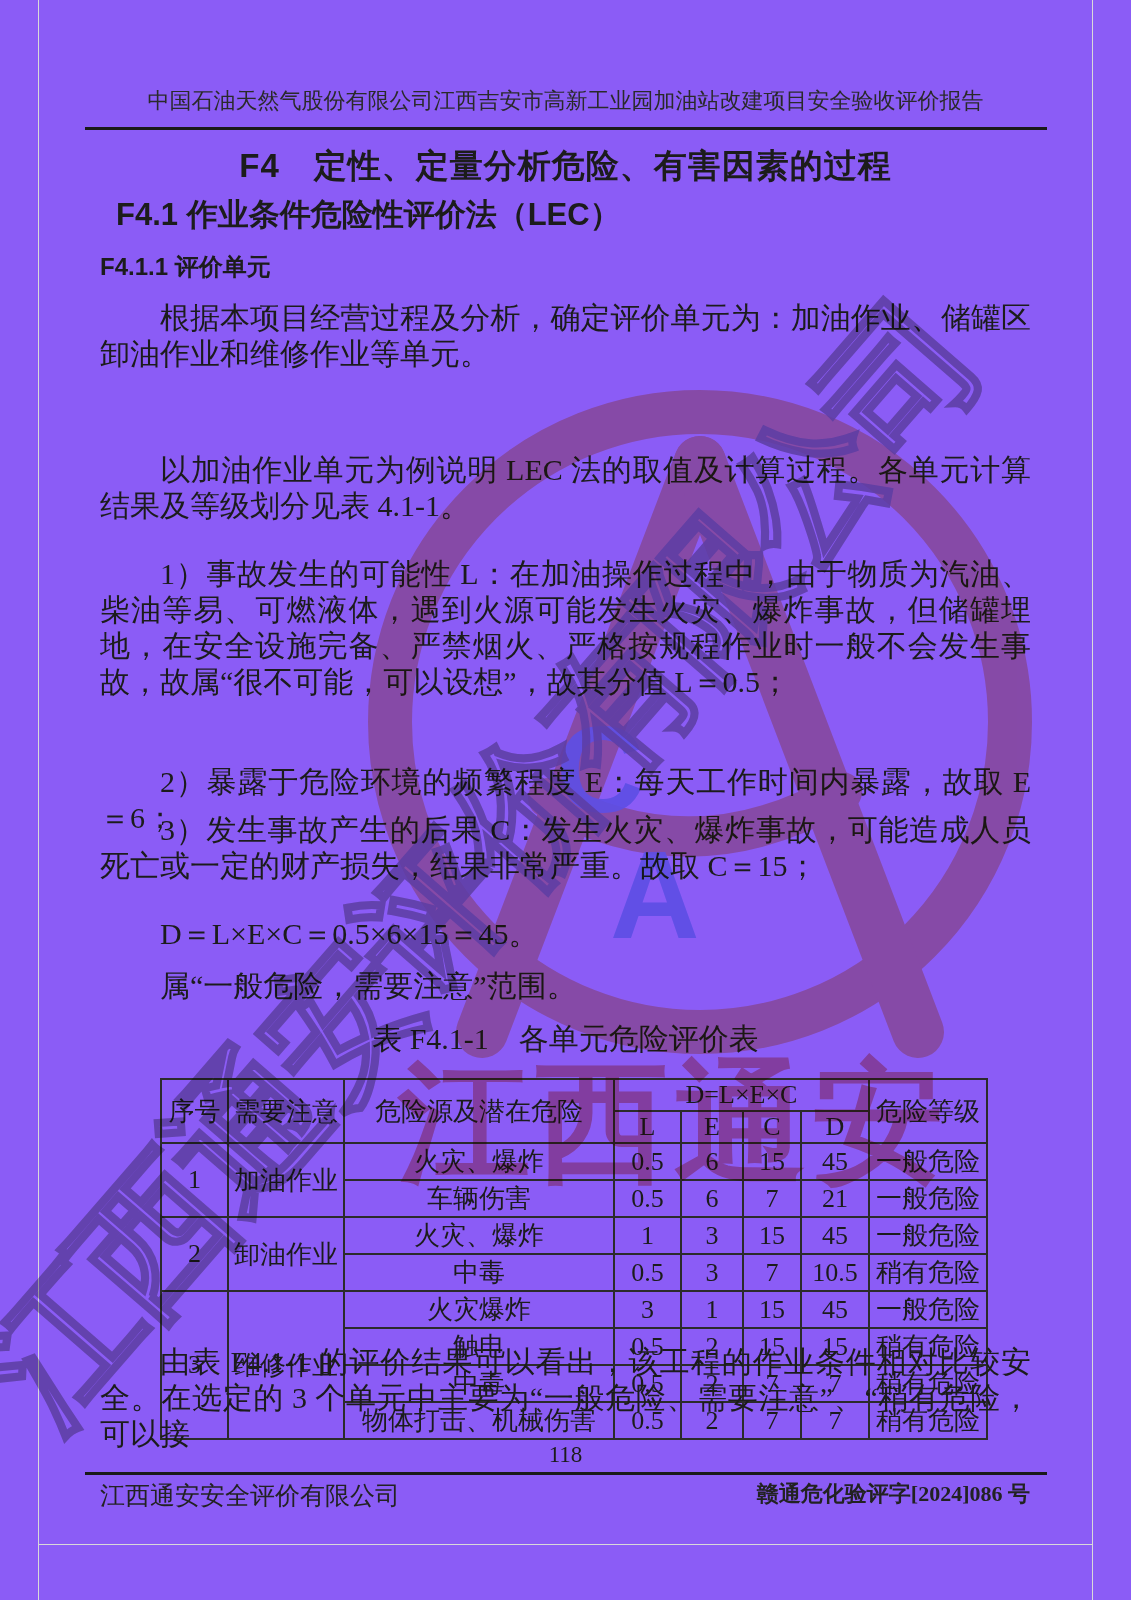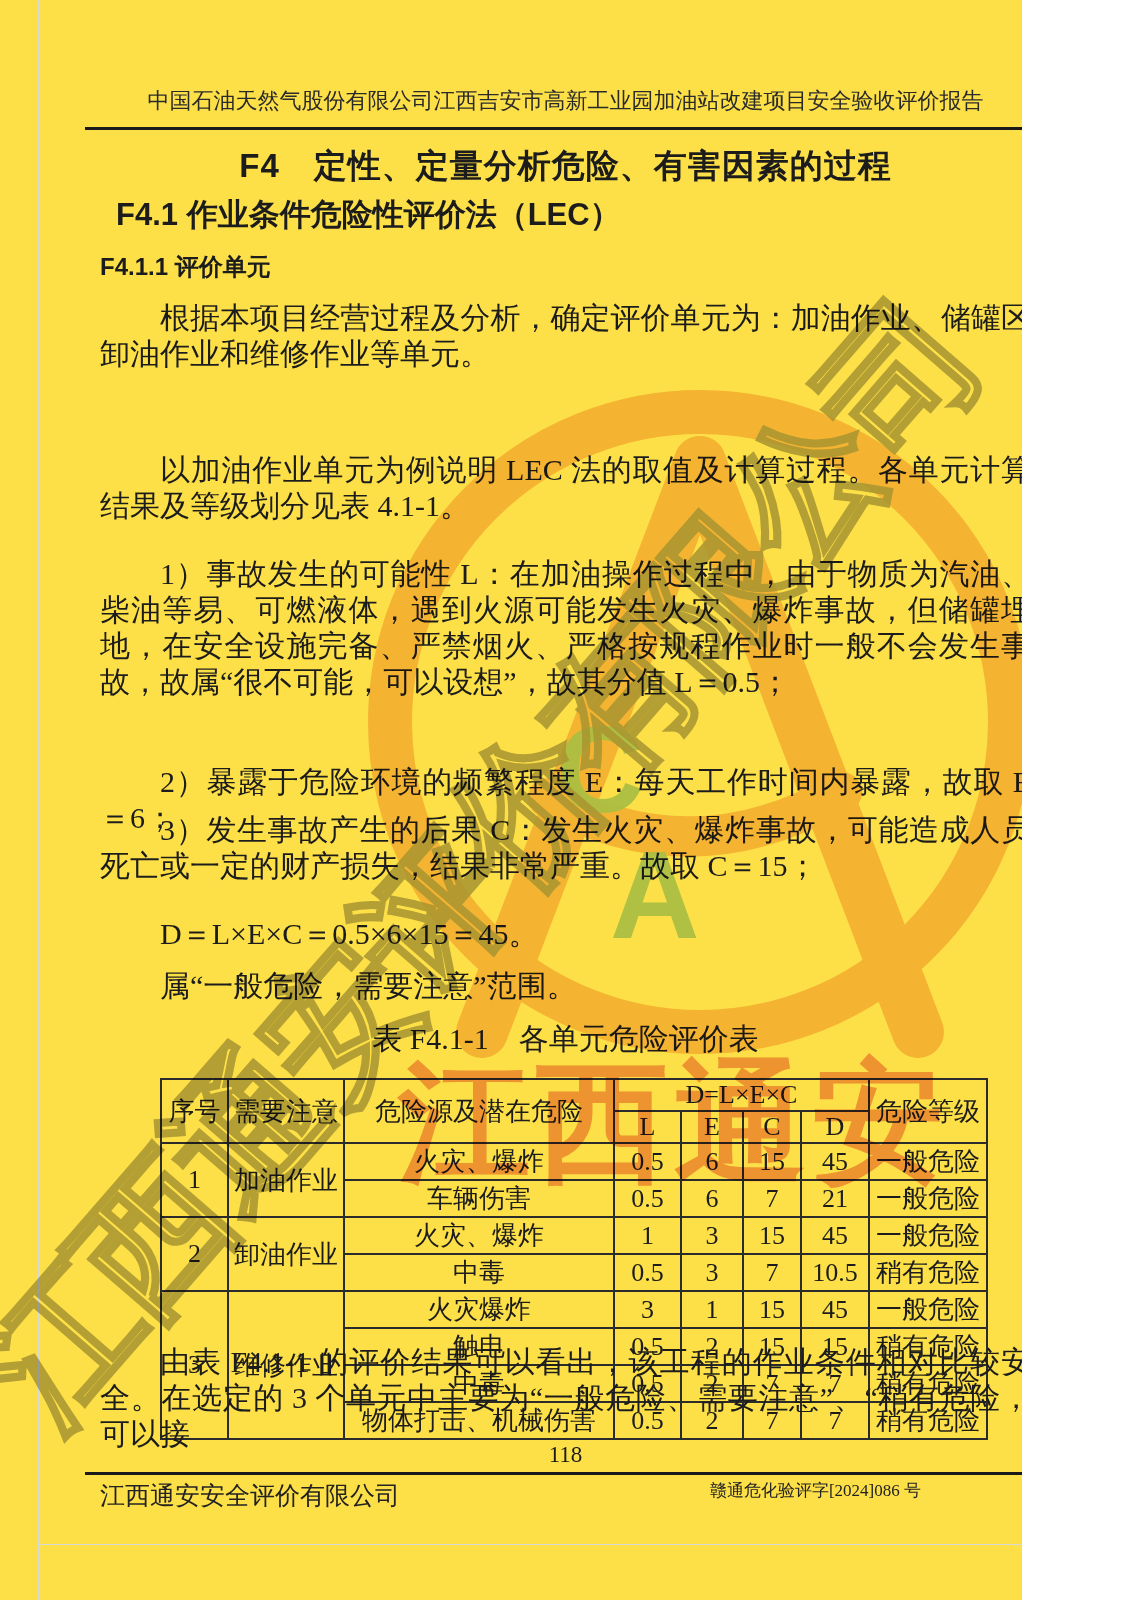--- a/index.html
+++ b/index.html
@@ -1,17 +1,17 @@
 <!DOCTYPE html>
 <html><head>
 <meta charset="utf-8">
 <style>
   html,body{margin:0;padding:0;background:#ffffff;}
   .page{
-    position:relative;width:1022px;height:1600px;background:#fde047;
+    position:relative;width:1131px;height:1600px;background:#8b5cf6;
     font-family:"Liberation Serif",serif;color:#1c1c1c;overflow:hidden;
   }
   .abs{position:absolute;}
   .edge{position:absolute;background:#d9d9d9;}
   .doc-header{
     left:100px;top:86px;width:931px;text-align:center;
     font-size:22px;color:#2a2a2a;letter-spacing:0px;white-space:nowrap;
   }
   .rule{position:absolute;left:85px;width:962px;height:3px;background:#1a1a1a;}
   .title{
@@ -41,21 +41,21 @@
   }
   table.risk td{
     border:2px solid #2b2b2b;text-align:center;vertical-align:middle;
     padding:0;overflow:hidden;white-space:nowrap;
   }
   table.risk thead tr.r1 td{height:30px;}
   table.risk thead tr.r2 td{height:24px;}
   table.risk tbody td{height:27px;}
   .pageno{left:100px;top:1442px;width:931px;text-align:center;font-size:23px;}
   .footer-left{left:100px;top:1479px;font-size:25px;color:#222;white-space:nowrap;}
-  .footer-right{right:101px;top:1479px;font-size:17px;color:#222;text-align:right;white-space:nowrap;}
+  .footer-right{right:101px;top:1479px;font-size:22px;color:#222;text-align:right;white-space:nowrap;font-weight:bold;}
   svg.wm{
     position:absolute;left:0;top:0;pointer-events:none;
     mix-blend-mode:multiply;
   }
   svg.wm text{font-family:"Liberation Sans",sans-serif;}
 </style>
 </head>
 <body>
 
 <div class="page">

